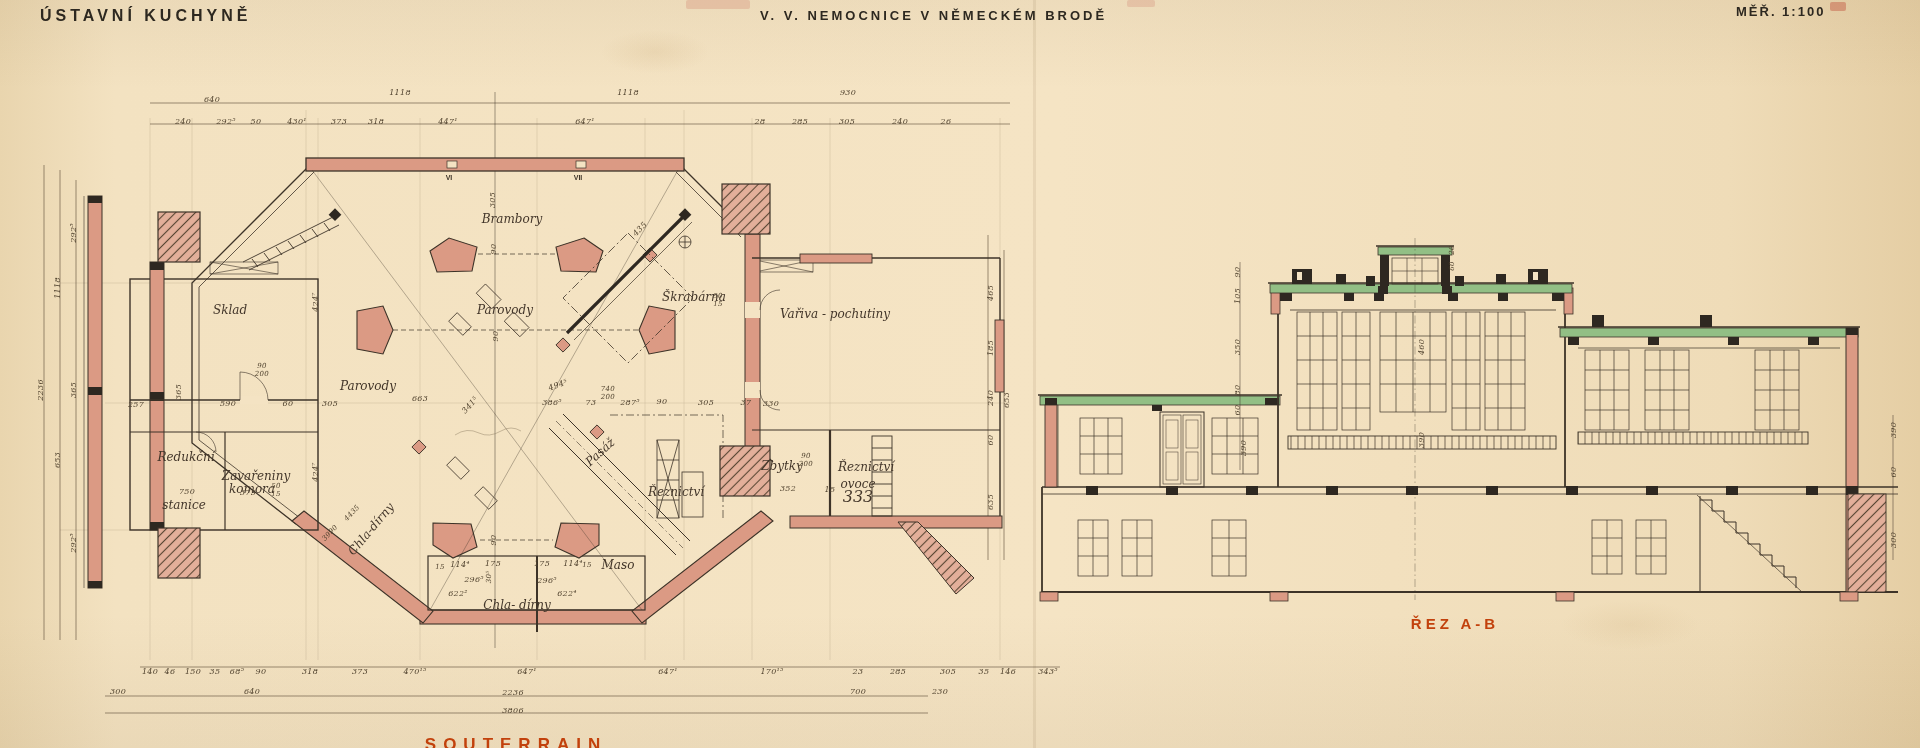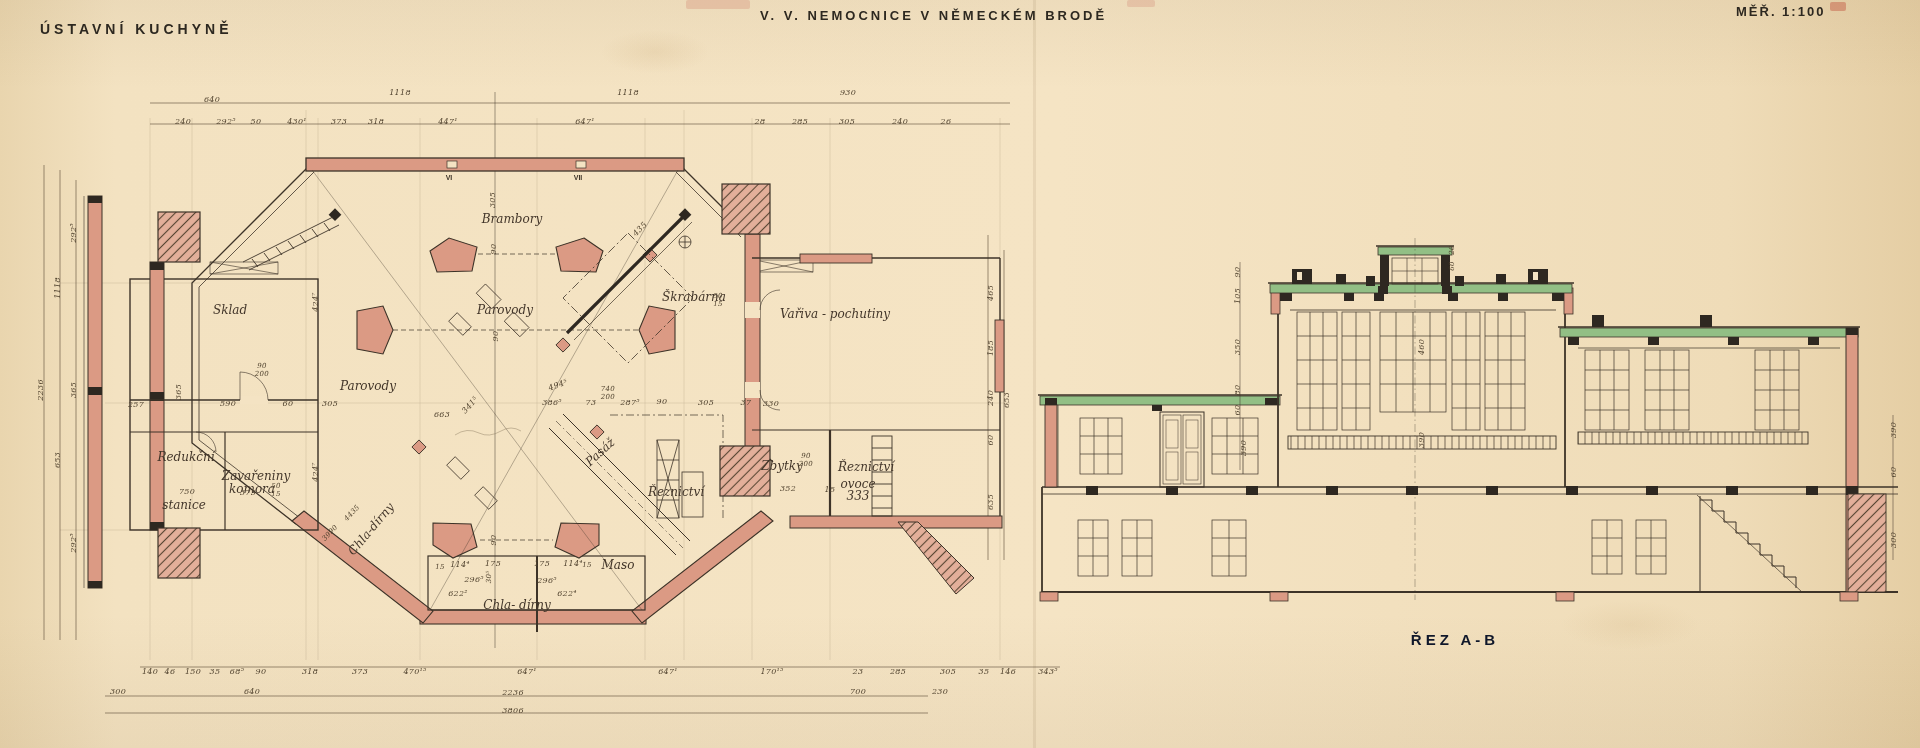--- a/index.html
+++ b/index.html
@@ -3,24 +3,24 @@
 <meta charset="utf-8">
 <style>
   html,body{margin:0;padding:0;}
   body{width:1920px;height:748px;overflow:hidden;position:relative;
        background:linear-gradient(90deg,#e9d5ae 0%,#f3e2c1 6%,#f5e4c4 55%,#efdcb8 90%,#e5cea4 100%);
        font-family:"Liberation Sans",sans-serif;}
   .shade{position:absolute;inset:0;pointer-events:none;
        background:linear-gradient(180deg,rgba(90,60,20,.05),rgba(0,0,0,0) 12%,rgba(0,0,0,0) 82%,rgba(90,60,20,.06));}
   .stain{position:absolute;pointer-events:none;}
   .title{position:absolute;font-weight:700;color:#2d2820;white-space:nowrap;}
-  .title-left{left:40px;top:21px;font-size:14px;letter-spacing:4px;}
+  .title-left{left:40px;top:7px;font-size:16px;letter-spacing:4px;}
   .title-center{left:760px;top:8px;font-size:13px;letter-spacing:3px;}
   .title-right{left:1736px;top:4px;font-size:13px;letter-spacing:2px;}
-  .caption{position:absolute;font-weight:700;color:#0f172a;white-space:nowrap;margin-top:16px;}
+  .caption{position:absolute;font-weight:700;color:#c2410c;white-space:nowrap;}
   .plan-caption{left:516px;top:735px;transform:translateX(-50%);font-size:17px;letter-spacing:7px;}
   .section-caption{left:1455px;top:615px;transform:translateX(-50%);font-size:15px;letter-spacing:4px;}
   #drawing{position:absolute;left:0;top:0;}
   #labels{position:absolute;inset:0;}
   .room-label{position:absolute;font:italic 12px "DejaVu Serif",serif;color:#43362a;white-space:nowrap;}
   .dim-label{position:absolute;font:italic 8px "DejaVu Serif",serif;color:#51432f;white-space:nowrap;letter-spacing:.3px;}
   .roman-label{position:absolute;font:700 7px "Liberation Sans",sans-serif;color:#3d3328;white-space:nowrap;}
 </style>
 </head>
 <body>
@@ -433,21 +433,21 @@
     <span class="room-label" style="left: 368px; top: 386px; transform: translate(-50%, -50%);">Parovody</span>
     <span class="room-label" style="left: 186px; top: 457px; transform: translate(-50%, -50%);">Redukční</span>
     <span class="room-label" style="left: 184px; top: 505px; transform: translate(-50%, -50%);">stanice</span>
     <span class="room-label" style="left: 256px; top: 476px; transform: translate(-50%, -50%);">Zavařeniny</span>
     <span class="room-label" style="left: 252px; top: 489px; transform: translate(-50%, -50%);">komora</span>
     <span class="room-label" style="left: 600px; top: 452px; transform: translate(-50%, -50%) rotate(-42deg);">Pasáž</span>
     <span class="room-label" style="left: 676px; top: 492px; transform: translate(-50%, -50%);">Řeznictví</span>
     <span class="room-label" style="left: 782px; top: 466px; transform: translate(-50%, -50%);">Zbytky</span>
     <span class="room-label" style="left: 866px; top: 467px; transform: translate(-50%, -50%);">Řeznictví</span>
     <span class="room-label" style="left: 858px; top: 484px; transform: translate(-50%, -50%);">ovoce</span>
-    <span class="room-label" style="left: 858px; top: 496px; font-size: 12px; transform: translate(-50%, -50%);">333</span>
+    <span class="room-label" style="left: 858px; top: 496px; font-size: 16px; transform: translate(-50%, -50%);">333</span>
     <span class="room-label" style="left: 618px; top: 565px; transform: translate(-50%, -50%);">Maso</span>
     <span class="room-label" style="left: 517px; top: 605px; transform: translate(-50%, -50%);">Chla- dírny</span>
     <span class="room-label" style="left: 371px; top: 529px; transform: translate(-50%, -50%) rotate(-50deg);">Chla-dírny</span>
     <span class="roman-label" style="left: 449px; top: 177px; transform: translate(-50%, -50%);">VI</span>
     <span class="roman-label" style="left: 578px; top: 177px; transform: translate(-50%, -50%);">VII</span>
     <span class="dim-label" style="left: 212px; top: 99px; transform: translate(-50%, -50%);">640</span>
     <span class="dim-label" style="left: 400px; top: 92px; transform: translate(-50%, -50%);">1118</span>
     <span class="dim-label" style="left: 628px; top: 92px; transform: translate(-50%, -50%);">1118</span>
     <span class="dim-label" style="left: 848px; top: 92px; transform: translate(-50%, -50%);">930</span>
     <span class="dim-label" style="left: 183px; top: 121px; transform: translate(-50%, -50%);">240</span>
@@ -498,21 +498,21 @@
     <span class="dim-label" style="left: 990px; top: 398px; transform: translate(-50%, -50%) rotate(-90deg);">240</span>
     <span class="dim-label" style="left: 990px; top: 440px; transform: translate(-50%, -50%) rotate(-90deg);">60</span>
     <span class="dim-label" style="left: 990px; top: 502px; transform: translate(-50%, -50%) rotate(-90deg);">635</span>
     <span class="dim-label" style="left: 1006px; top: 400px; transform: translate(-50%, -50%) rotate(-90deg);">653</span>
     <span class="dim-label" style="left: 315px; top: 302px; transform: translate(-50%, -50%) rotate(-90deg);">424⁷</span>
     <span class="dim-label" style="left: 315px; top: 472px; transform: translate(-50%, -50%) rotate(-90deg);">424⁷</span>
     <span class="dim-label" style="left: 640px; top: 229px; transform: translate(-50%, -50%) rotate(-45deg);">435</span>
     <span class="dim-label" style="left: 492px; top: 200px; transform: translate(-50%, -50%) rotate(-90deg);">305</span>
     <span class="dim-label" style="left: 493px; top: 249px; transform: translate(-50%, -50%) rotate(-90deg);">90</span>
     <span class="dim-label" style="left: 495px; top: 336px; transform: translate(-50%, -50%) rotate(-90deg);">90</span>
-    <span class="dim-label" style="left: 442px; top: 398px; transform: translate(-50%, -50%); margin-top: 16px;">663</span>
+    <span class="dim-label" style="left: 420px; top: 398px; transform: translate(-50%, -50%);">663</span>
     <span class="dim-label" style="left: 470px; top: 405px; transform: translate(-50%, -50%) rotate(-48deg);">341⁵</span>
     <span class="dim-label" style="left: 558px; top: 385px; transform: translate(-50%, -50%) rotate(-20deg);">494⁵</span>
     <span class="dim-label" style="left: 552px; top: 402px; transform: translate(-50%, -50%);">386⁵</span>
     <span class="dim-label" style="left: 591px; top: 402px; transform: translate(-50%, -50%);">73</span>
     <span class="dim-label" style="left: 608px; top: 389px; font-size: 7px; transform: translate(-50%, -50%);">740</span>
     <span class="dim-label" style="left: 608px; top: 397px; font-size: 7px; transform: translate(-50%, -50%);">200</span>
     <span class="dim-label" style="left: 630px; top: 402px; transform: translate(-50%, -50%);">287⁵</span>
     <span class="dim-label" style="left: 662px; top: 401px; transform: translate(-50%, -50%);">90</span>
     <span class="dim-label" style="left: 706px; top: 402px; transform: translate(-50%, -50%);">305</span>
     <span class="dim-label" style="left: 746px; top: 402px; transform: translate(-50%, -50%);">37</span>

